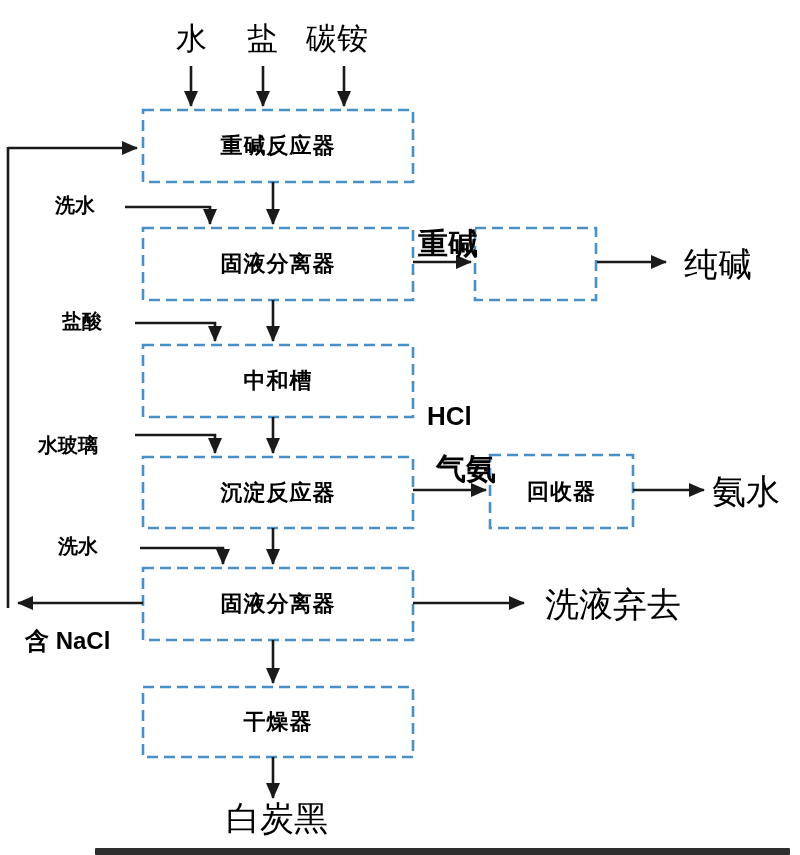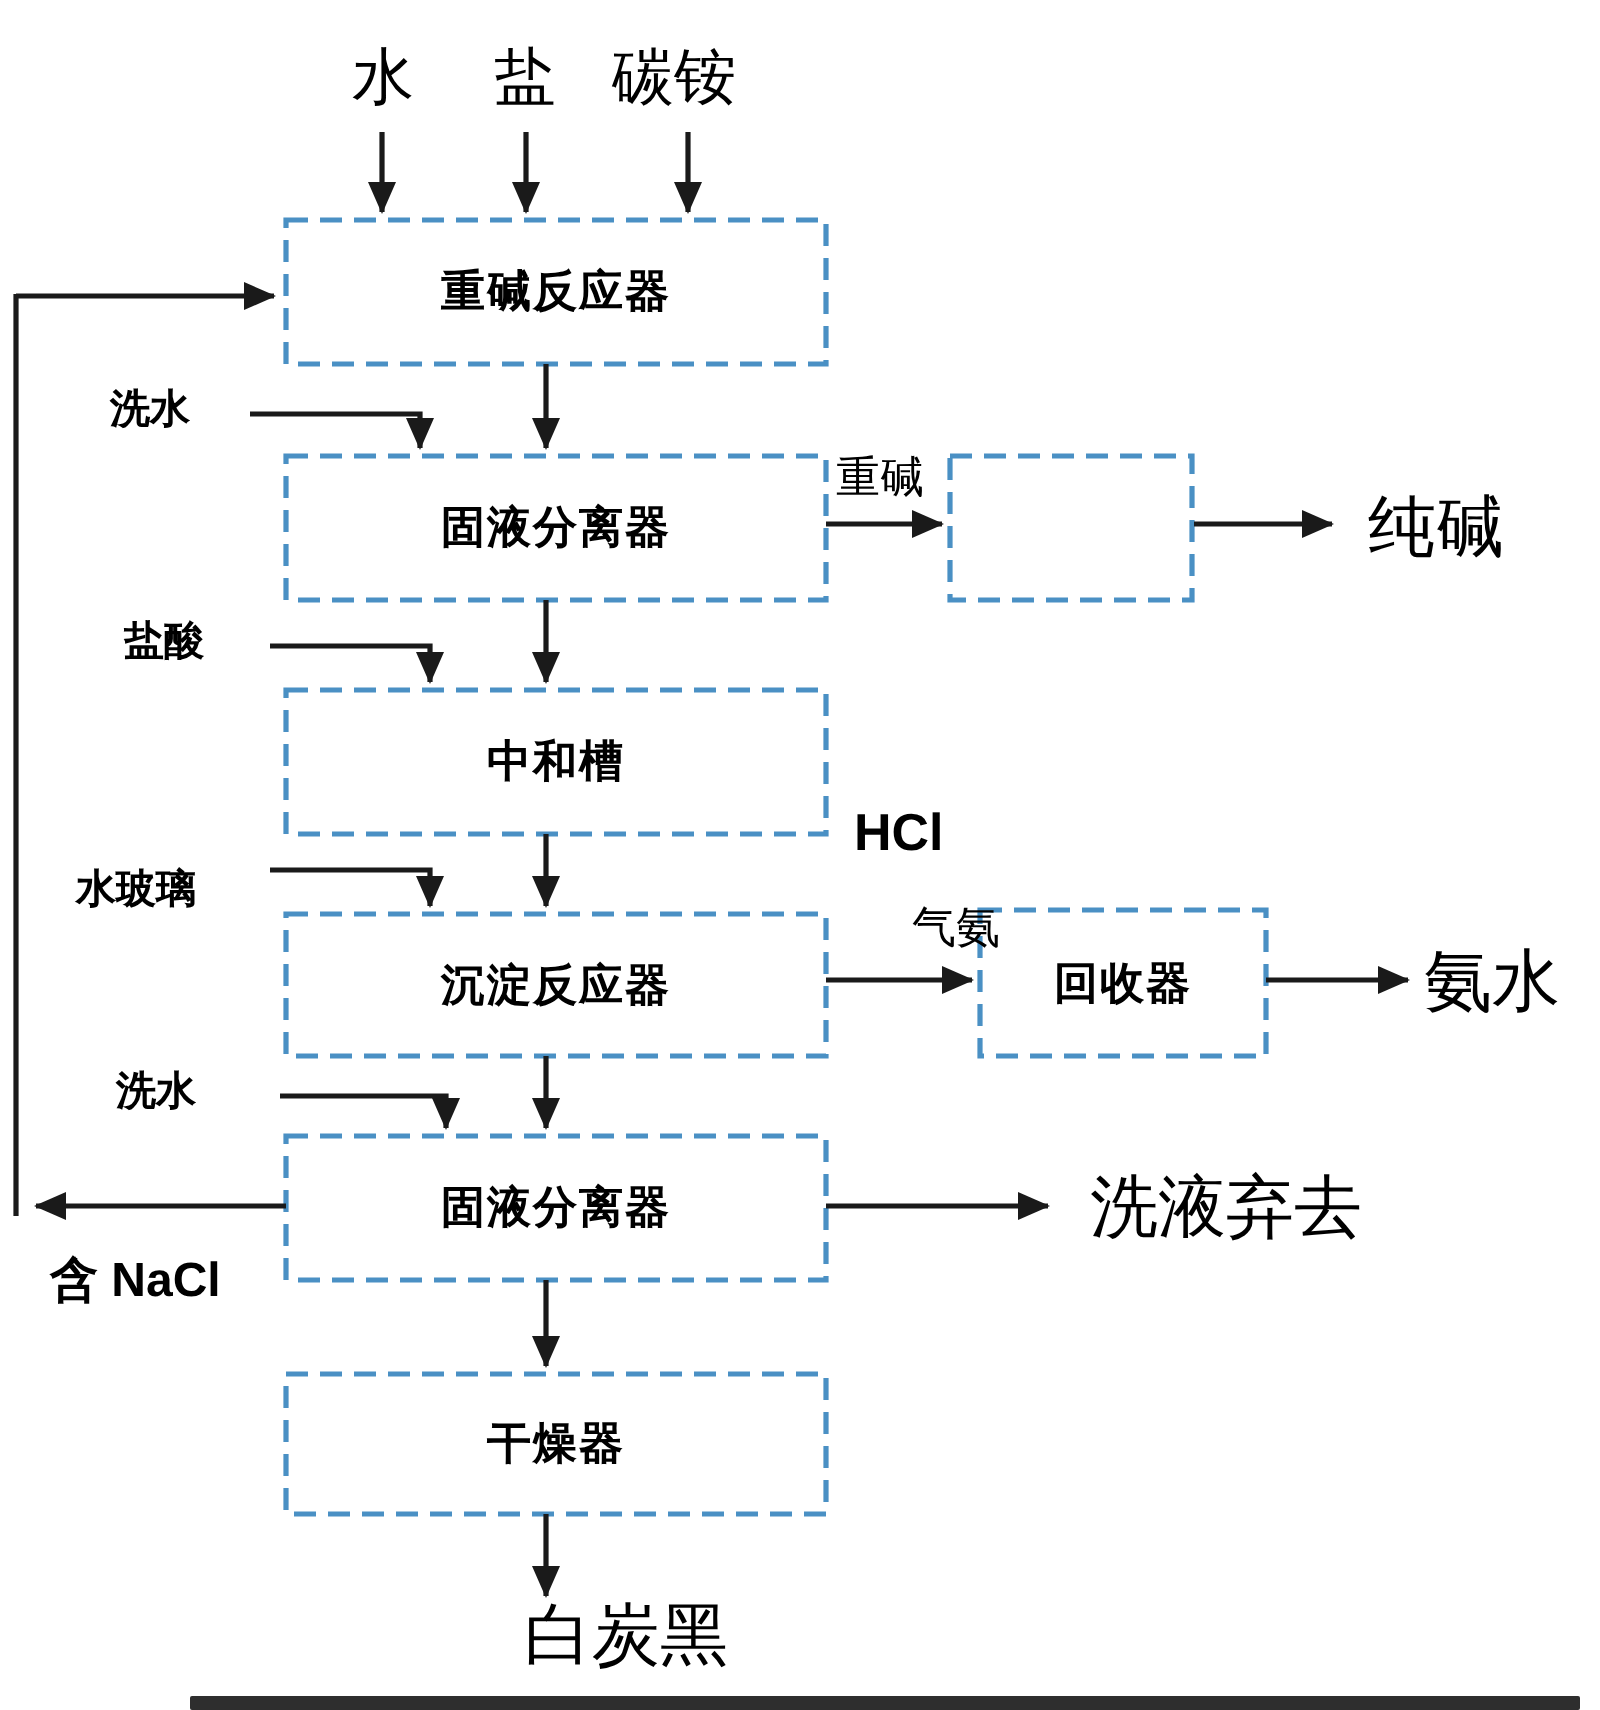--- a/index.html
+++ b/index.html
@@ -4,21 +4,21 @@
 <style>
   html,body{margin:0;padding:0;background:#ffffff;}
   .canvas{
     position:relative;width:800px;height:855px;background:#ffffff;overflow:hidden;
     font-family:"Liberation Sans","DejaVu Sans",sans-serif;color:#000;
   }
   svg.layer{position:absolute;left:0;top:0;width:800px;height:855px;}
   .lbl{position:absolute;white-space:nowrap;line-height:1.1;}
   .top-input{font-size:31px;font-weight:500;}
   .side-input{font-size:20px;font-weight:700;}
-  .stream-lbl{font-size:22px;font-weight:400;}
+  .stream-lbl{font-size:30px;font-weight:700;}
   .hcl-lbl{font-size:26px;font-weight:700;}
   .nacl-lbl{font-size:24px;font-weight:700;}
   .out-lbl{font-size:34px;font-weight:400;}
   .pbox-label{
     position:absolute;display:flex;align-items:center;justify-content:center;
     font-size:22px;font-weight:700;letter-spacing:1px;
   }
   .footer-bar{position:absolute;left:95px;top:848px;width:695px;height:7px;background:#2e2e2e;border-radius:1px;}
   .arrow-line{stroke:#1a1a1a;stroke-width:2.6;fill:none;}
   .box-rect{fill:none;stroke:#4a90c4;stroke-width:2.6;stroke-dasharray:11 6;}
@@ -83,23 +83,23 @@
   <div class="pbox-label" style="left:143px;top:687px;width:270px;height:70px;">干燥器</div>
   <div class="pbox-label" style="left:490px;top:455px;width:143px;height:73px;">回收器</div>
 
   <div class="lbl side-input" style="left:55px;top:194px;">洗水</div>
   <div class="lbl side-input" style="left:62px;top:310px;">盐酸</div>
   <div class="lbl side-input" style="left:38px;top:434px;">水玻璃</div>
   <div class="lbl side-input" style="left:58px;top:535px;">洗水</div>
 
   <div class="lbl stream-lbl" style="left:418px;top:227px;">重碱</div>
   <div class="lbl hcl-lbl" style="left:427px;top:402px;">HCl</div>
-  <div class="lbl stream-lbl" style="left:456px;top:452px;">气氨</div>
+  <div class="lbl stream-lbl" style="left:436px;top:452px;">气氨</div>
   <div class="lbl nacl-lbl" style="left:25px;top:628px;">含 NaCl</div>
 
   <div class="lbl out-lbl" style="left:684px;top:246px;">纯碱</div>
   <div class="lbl out-lbl" style="left:712px;top:473px;">氨水</div>
   <div class="lbl out-lbl" style="left:545px;top:586px;">洗液弃去</div>
-  <div class="lbl out-lbl" style="left:226px;top:800px;margin-left:36px;">白炭黑</div>
+  <div class="lbl out-lbl" style="left:226px;top:800px;">白炭黑</div>
 
   <div class="footer-bar"></div>
 
 </div>
 
 </body></html>

